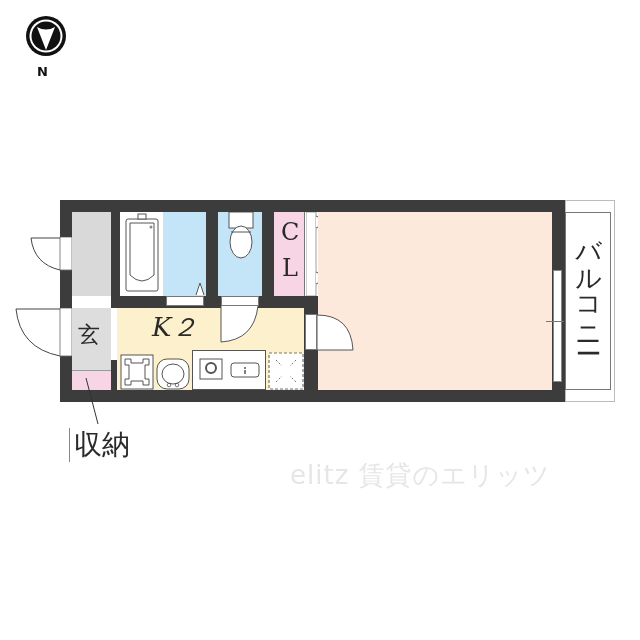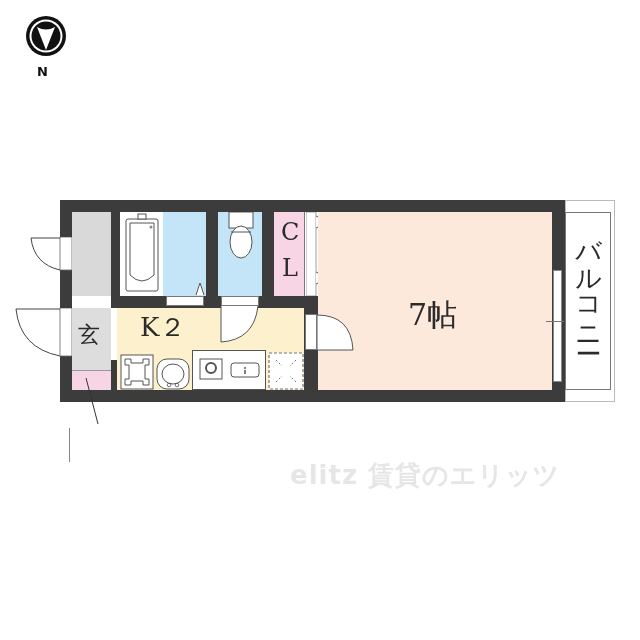--- a/index.html
+++ b/index.html
@@ -3,21 +3,21 @@
 <meta charset="utf-8">
 <style>
   html, body { margin:0; padding:0; background:#ffffff; }
   body { width:640px; height:640px; position:relative; overflow:hidden; font-family:"DejaVu Serif", serif; }
   .abs { position:absolute; }
   .wall { position:absolute; background:#3c3c3c; }
   .room { position:absolute; }
   .lbl { position:absolute; color:#2a2a2a; font-family:"DejaVu Serif", serif; }
   .compass { left:24px; top:14px; width:44px; height:44px; }
   .north { left:37px; top:64px; font-family:"DejaVu Sans", sans-serif; font-weight:bold; font-size:13px; color:#111; }
-  .watermark { left:290px; top:458px; font-family:"DejaVu Sans", sans-serif; font-weight:bold; font-size:26px; color:#e6e6e6; letter-spacing:1px; white-space:nowrap; }
+  .watermark { left:290px; top:458px; font-family:"DejaVu Sans", sans-serif; font-weight:normal; font-size:26px; color:#e6e6e6; letter-spacing:1px; white-space:nowrap; }
   .vtext { writing-mode:vertical-rl; text-orientation:upright; }
 </style>
 </head>
 <body>
 
 <svg class="abs compass" viewBox="0 0 44 44">
   <circle cx="22" cy="22" r="20" fill="#111"></circle>
   <circle cx="22" cy="22" r="16.5" fill="#fff"></circle>
   <circle cx="22" cy="22" r="14.5" fill="#111"></circle>
   <path d="M13 13 Q22 18 31 13 L22 36 Z" fill="#fff"></path>
@@ -68,21 +68,21 @@
   <div class="wall" style="left:111px;top:296px;width:208px;height:12px;"></div>
   <div class="room" style="left:166px;top:296px;width:38px;height:10px;background:#fff;border:1px solid #777;box-sizing:border-box;"></div>
   <div class="room" style="left:221px;top:296px;width:38px;height:10px;background:#fff;border:1px solid #777;box-sizing:border-box;"></div>
 
   <div class="room" style="left:72px;top:308px;width:39px;height:62px;background:#dddddd;"></div>
   <div class="lbl" style="left:78px;top:320px;font-size:22px;">玄</div>
   <div class="room" style="left:72px;top:370px;width:39px;height:20px;background:#f8d5e4;border-top:1px solid #999;box-sizing:border-box;"></div>
   <div class="wall" style="left:111px;top:360px;width:6px;height:30px;"></div>
 
   <div class="room" style="left:117px;top:308px;width:187px;height:82px;background:#fdf0cc;"></div>
-  <div class="lbl" style="left:140px;top:310px;font-size:26px;">K２</div>
+  <div class="lbl" style="left:152px;top:310px;font-size:26px;font-style:italic;">K２</div>
   <svg class="abs" style="left:120px;top:354px;" width="34" height="36" viewBox="0 0 34 36">
     <rect x="1" y="1" width="32" height="34" fill="#fff" stroke="#555" stroke-width="1"></rect>
     <path d="M5 5 h6 v4 h12 v-4 h6 v6 h-4 v14 h4 v6 h-6 v-4 h-12 v4 h-6 v-6 h4 v-14 h-4 z" fill="#fff" stroke="#555" stroke-width="1"></path>
   </svg>
   <svg class="abs" style="left:156px;top:358px;" width="34" height="32" viewBox="0 0 34 32">
     <rect x="1" y="1" width="32" height="30" rx="10" fill="#fff" stroke="#555" stroke-width="1"></rect>
     <ellipse cx="17" cy="16" rx="11" ry="10" fill="#fff" stroke="#555" stroke-width="1"></ellipse>
     <circle cx="13" cy="27" r="1.8" fill="none" stroke="#555" stroke-width="0.8"></circle>
     <circle cx="21" cy="27" r="1.8" fill="none" stroke="#555" stroke-width="0.8"></circle>
   </svg>
@@ -105,21 +105,20 @@
   </svg>
 
   <svg class="abs" style="left:220px;top:306px;" width="40" height="40" viewBox="0 0 40 40">
     <path d="M1 0 L1 36 Q34 34 38 0" fill="#fff" stroke="#555" stroke-width="1"></path>
   </svg>
 
   <div class="wall" style="left:304px;top:296px;width:14px;height:94px;"></div>
   <div class="room" style="left:305px;top:314px;width:12px;height:36px;background:#fff;border:1px solid #777;box-sizing:border-box;"></div>
 
   <div class="room" style="left:318px;top:212px;width:234px;height:178px;background:#fde8dc;"></div>
-  <div class="lbl" style="left:408px;top:295px;font-size:30px;">7帖</div>
   <svg class="abs" style="left:317px;top:314px;" width="40" height="38" viewBox="0 0 40 38">
     <path d="M0 1 Q34 1 36 36 L0 36 Z" fill="#fff" stroke="#555" stroke-width="1"></path>
   </svg>
 
   <div class="room" style="left:553px;top:270px;width:9px;height:112px;background:#fff;border:1px solid #888;box-sizing:border-box;"></div>
   <div class="room" style="left:546px;top:321px;width:18px;height:1px;background:#777;"></div>
 
   <div class="room" style="left:565px;top:200px;width:50px;height:202px;background:#fff;border:1px solid #bbb;box-sizing:border-box;"></div>
   <div class="room" style="left:565px;top:212px;width:46px;height:178px;border:1px solid #777;box-sizing:border-box;"></div>
   <div class="lbl vtext" style="left:574px;top:222px;font-size:26px;line-height:30px;">バルコニー</div>
@@ -130,15 +129,16 @@
   </svg>
   <svg class="abs" style="left:12px;top:308px;" width="60" height="50" viewBox="0 0 60 50">
     <rect x="48" y="0" width="12" height="48" fill="#fff" stroke="#666" stroke-width="0.8"></rect>
     <path d="M48 1 L4 1 Q8 40 48 48" fill="none" stroke="#444" stroke-width="1"></path>
   </svg>
 
   <svg class="abs" style="left:80px;top:376px;" width="30" height="50" viewBox="0 0 30 50">
     <line x1="6" y1="2" x2="18" y2="48" stroke="#333" stroke-width="1"></line>
   </svg>
   <div class="room" style="left:69px;top:428px;width:1px;height:34px;background:#888;"></div>
+  <div class="lbl" style="left:74px;top:426px;font-size:28px;">収納</div>
 </div>
 
 <div class="abs watermark">elitz 賃貸のエリッツ</div>
 
 </body></html>

